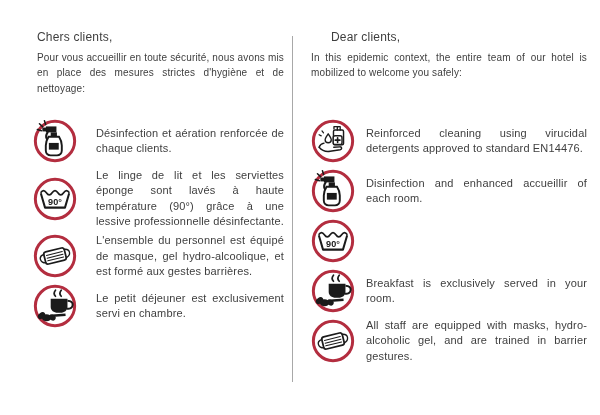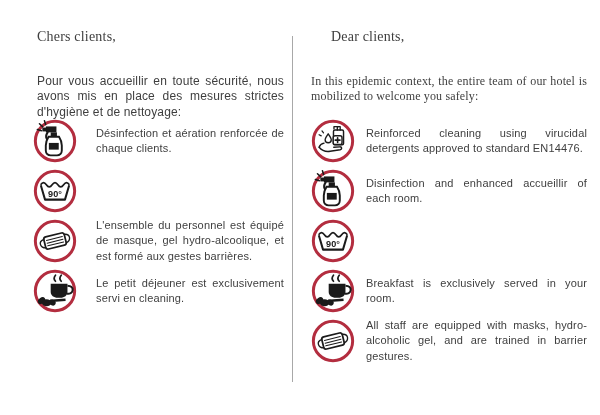--- a/index.html
+++ b/index.html
@@ -4,27 +4,27 @@
 <style>
   html,body{margin:0;padding:0;background:#fff;}
   .page{
     position:relative;width:600px;height:415px;background:#ffffff;overflow:hidden;
     font-family:"Liberation Sans",sans-serif;color:#3e3e3e;
   }
   .column{position:absolute;top:30px;}
   .column.left{left:32px;width:252px;}
   .column.right{left:310px;width:277px;}
   .col-header{height:88px;}
-  .greeting{font-size:14px;line-height:14px;padding-left:5px;letter-spacing:.2px;font-family:Liberation Serif, serif;}
+  .greeting{font-size:12px;line-height:14px;padding-left:5px;letter-spacing:.2px;}
   .column.right .greeting{padding-left:1px;margin-left:20px;}
   .intro{
-    margin-top:30px;font-size:12px;line-height:15.3px;letter-spacing:.15px;
+    margin-top:6px;font-size:10px;line-height:15.3px;letter-spacing:.15px;
     text-align:justify;text-align-last:left;padding-left:5px;
   }
-  .column.right .intro{padding-left:1px;font-family:Liberation Serif, serif;}
+  .column.right .intro{padding-left:1px;}
   .items{display:flex;flex-direction:column;}
   .item{display:flex;align-items:center;margin-bottom:4px;}
   .column.left .item{gap:18px;}
   .column.right .item{gap:10px;}
   .item .icon{width:46px;height:46px;flex:0 0 46px;}
   .item .item-text{
     flex:1;font-size:11px;line-height:15.3px;letter-spacing:.15px;
     text-align:justify;text-align-last:left;
   }
   .divider{position:absolute;left:292px;top:36px;width:1px;height:346px;background:#a8a8a8;}
@@ -103,36 +103,37 @@
         </svg>
         <div class="item-text">Désinfection et aération renforcée de chaque clients.</div>
       </div>
 
       <div class="item">
         <svg class="icon" viewBox="0 0 48 48">
           <use href="#ic-circle"></use>
             <use href="#ic-wash"></use>
           <text x="24" y="30" text-anchor="middle" font-size="9.5" font-weight="bold" font-family="Liberation Sans, sans-serif" fill="#1a1a1a">90°</text>
         </svg>
+        <div class="item-text">Le linge de lit et les serviettes éponge sont lavés à haute température (90°) grâce à une lessive professionnelle désinfectante.</div>
       </div>
 
       <div class="item">
         <svg class="icon" viewBox="0 0 48 48">
           <use href="#ic-circle"></use>
             <use href="#ic-mask"></use>
         </svg>
         <div class="item-text">L'ensemble du personnel est équipé de masque, gel hydro-alcoolique, et est formé aux gestes barrières.</div>
       </div>
 
       <div class="item">
         <svg class="icon" viewBox="0 0 48 48">
           <use href="#ic-circle"></use>
             <use href="#ic-breakfast"></use>
         </svg>
-        <div class="item-text">Le petit déjeuner est exclusivement servi en cleaning.</div>
+        <div class="item-text">Le petit déjeuner est exclusivement servi en chambre.</div>
       </div>
 
     </div>
   </div>
 
   <div class="divider"></div>
 
   <div class="column right">
     <div class="col-header">
       <div class="greeting">Dear clients,</div>

